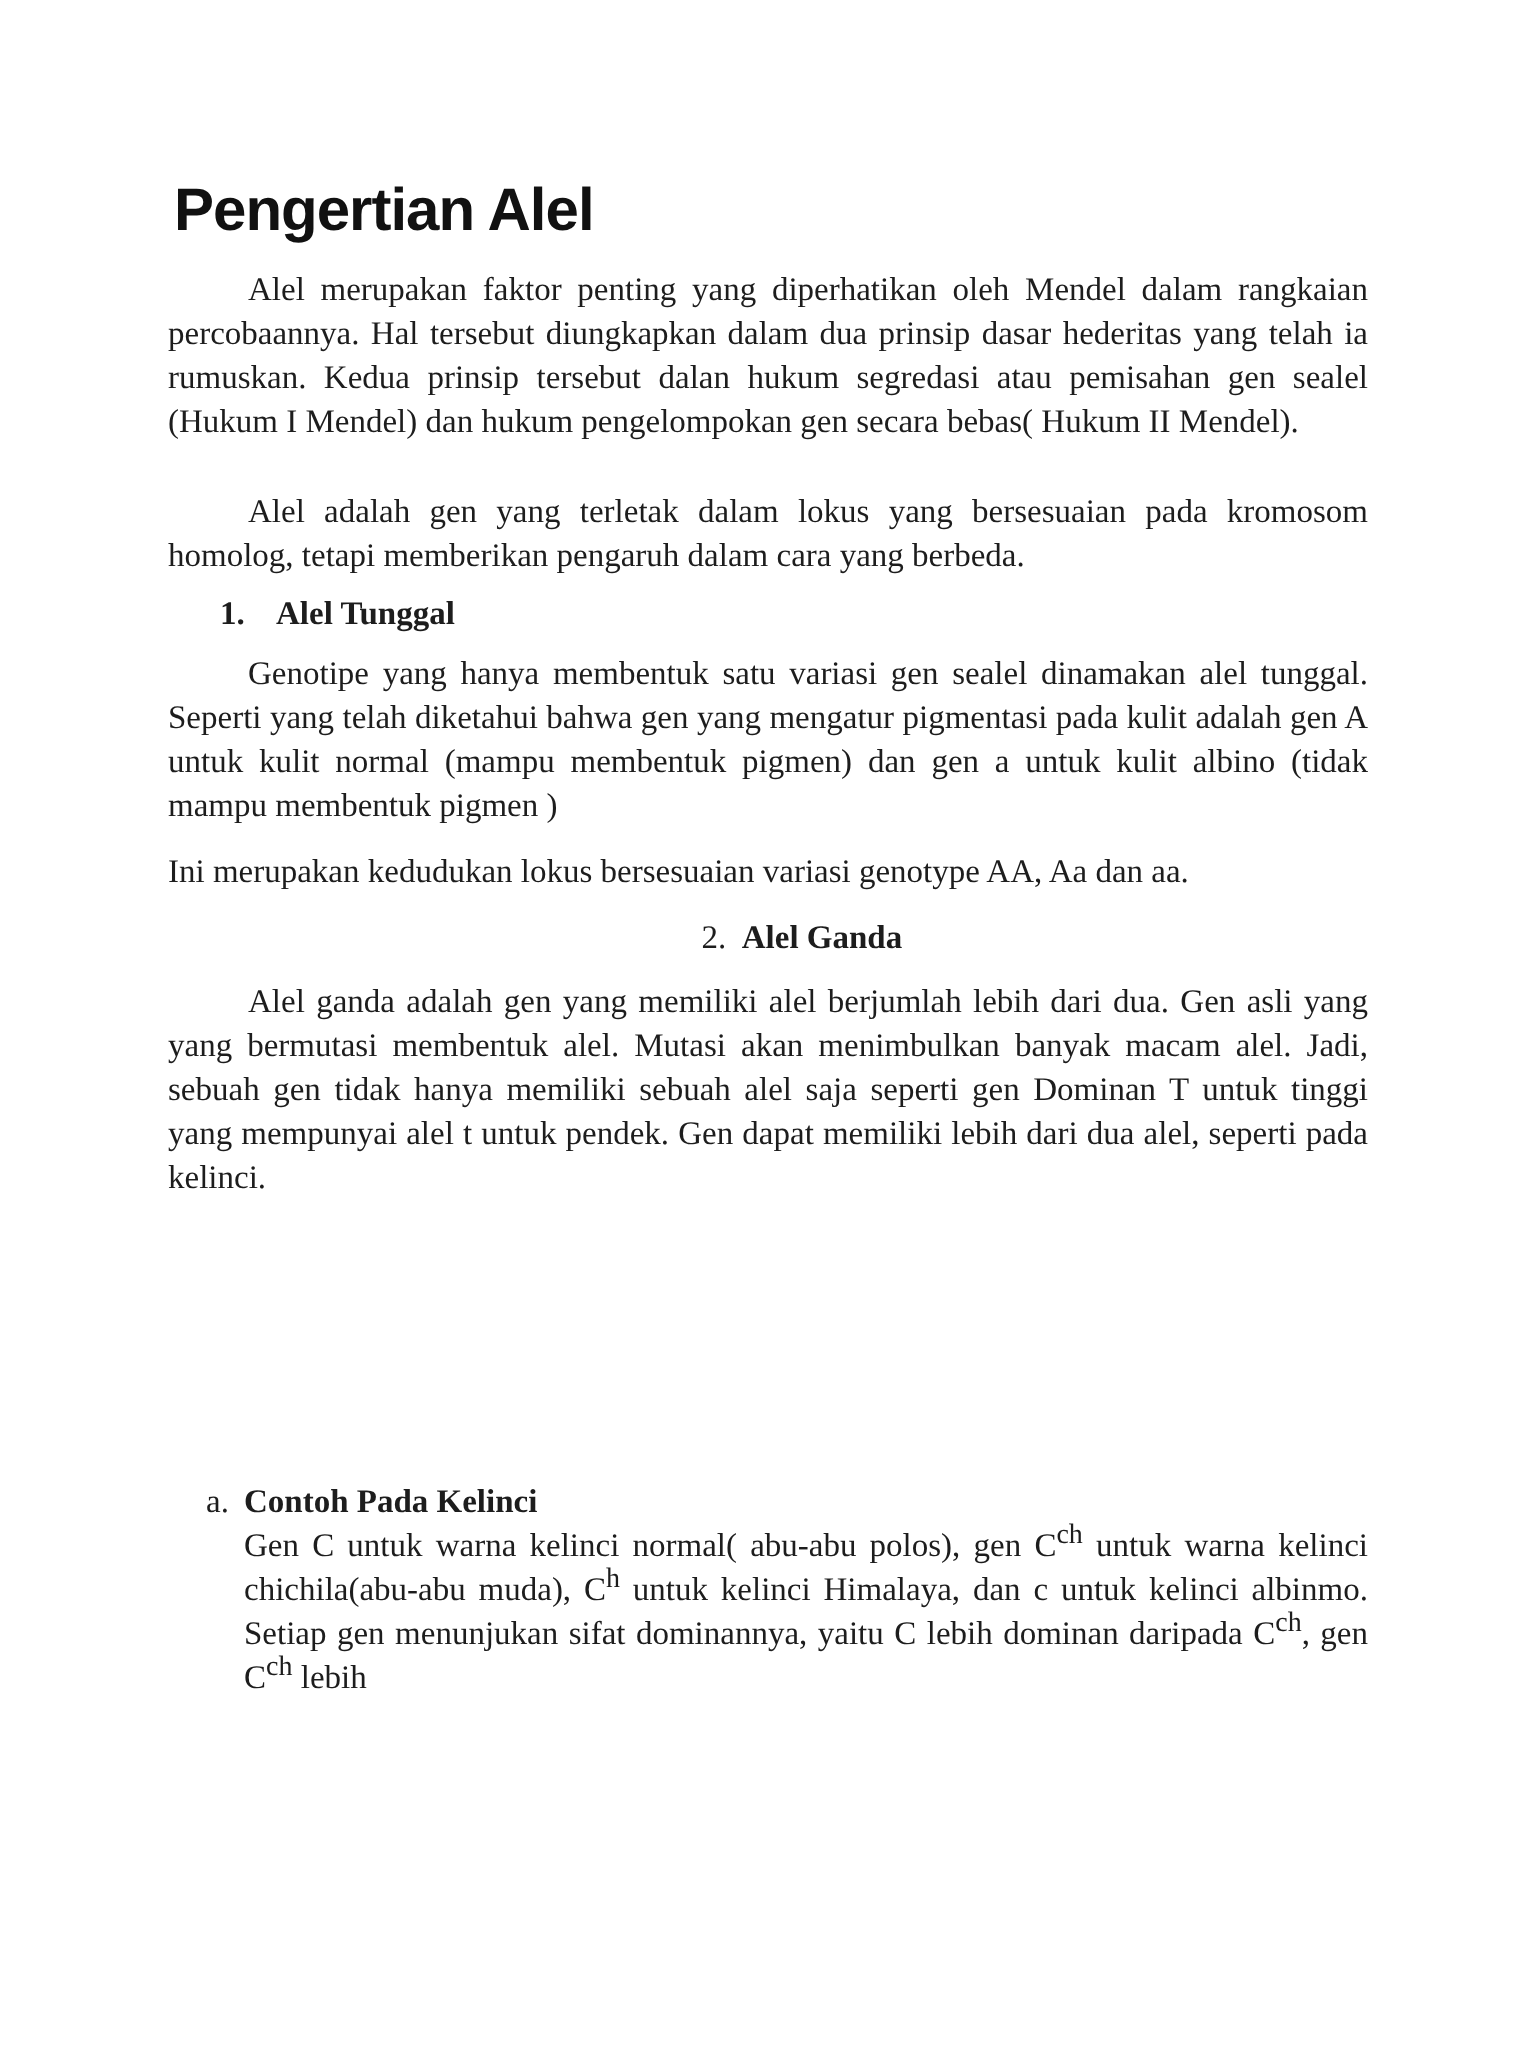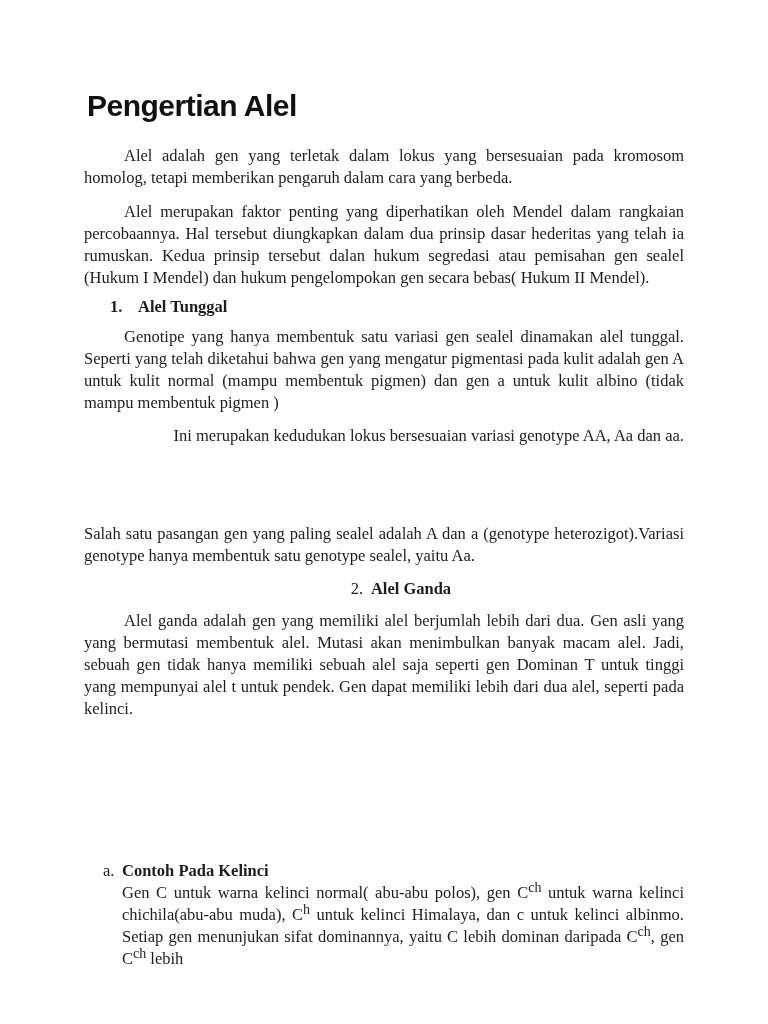--- a/index.html
+++ b/index.html
@@ -36,53 +36,52 @@
   p.indented {
     text-indent: 40px;
   }
   .p-intro1   { margin-top: 23px; }
   .p-intro2   { margin-top: 12px; }
   .h-sec      { margin-top: 7px; margin-left: 26px; font-weight: 700; font-family: Liberation Serif, serif; }
   .h-sec .num { display: inline-block; width: 28px; font-weight: 700; }
   .h-sec2     { margin-top: 11px; text-align: center; }
   .h-sec2 .num{ font-weight: 400; }
   .p-sec1     { margin-top: 8px; }
-  .p-note     { margin-top: 11px; text-align: right; }
+  .p-note     { margin-top: 11px; text-align: left; }
   .p-follow   { margin-top: 76px; }
   .p-sec2     { margin-top: 10px; }
   .h-sub      { margin-top: 140px; margin-left: 19px; }
   .h-sub .num { display: inline-block; width: 19px; font-weight: 400; }
   .h-sub .lbl { font-weight: 700; }
   .p-sub      { margin-top: 0; margin-left: 38px; }
   sup {
     font-size: 14px;
     line-height: 0;
     vertical-align: super;
   }
 </style>
 </head>
 <body>
 
 <div class="page">
 
   <h1 class="doc-title">Pengertian Alel</h1>
 
+  <p class="indented p-intro2">Alel merupakan faktor penting yang diperhatikan oleh Mendel dalam rangkaian percobaannya. Hal tersebut diungkapkan dalam dua prinsip dasar hederitas yang telah ia rumuskan. Kedua prinsip tersebut dalan hukum segredasi  atau pemisahan gen sealel (Hukum I Mendel) dan hukum pengelompokan gen secara bebas( Hukum II Mendel).</p>
+
   <p class="indented p-intro1">Alel adalah gen yang terletak dalam lokus yang bersesuaian pada kromosom homolog, tetapi memberikan pengaruh dalam cara yang berbeda.</p>
-
-  <p class="indented p-intro2">Alel merupakan faktor penting yang diperhatikan oleh Mendel dalam rangkaian percobaannya. Hal tersebut diungkapkan dalam dua prinsip dasar hederitas yang telah ia rumuskan. Kedua prinsip tersebut dalan hukum segredasi  atau pemisahan gen sealel (Hukum I Mendel) dan hukum pengelompokan gen secara bebas( Hukum II Mendel).</p>
 
   <div class="h-sec">
     <span class="num">1.</span><span class="lbl">Alel Tunggal</span>
   </div>
 
   <p class="indented p-sec1">Genotipe yang hanya membentuk satu variasi gen sealel dinamakan alel tunggal. Seperti yang telah diketahui bahwa gen yang mengatur pigmentasi pada kulit adalah gen A untuk kulit normal (mampu membentuk pigmen) dan gen a untuk kulit albino (tidak mampu membentuk pigmen )</p>
 
   <p class="p-note">Ini merupakan kedudukan lokus bersesuaian variasi genotype AA, Aa dan aa.</p>
 
-  <p class="p-follow">Salah satu pasangan gen yang paling sealel adalah A dan a (genotype heterozigot).Variasi genotype hanya membentuk satu genotype sealel, yaitu Aa.</p>
 
   <div class="h-sec h-sec2">
     <span class="num">2.</span><span class="lbl">Alel Ganda</span>
   </div>
 
   <p class="indented p-sec2">Alel ganda adalah gen yang memiliki alel berjumlah lebih dari dua. Gen asli yang yang bermutasi membentuk alel. Mutasi akan menimbulkan banyak macam alel. Jadi, sebuah gen tidak hanya memiliki sebuah alel saja seperti gen Dominan T untuk tinggi yang mempunyai alel t untuk pendek. Gen dapat memiliki lebih dari dua alel, seperti pada kelinci.</p>
 
   <div class="h-sub">
     <span class="num">a.</span><span class="lbl">Contoh Pada Kelinci</span>
   </div>

